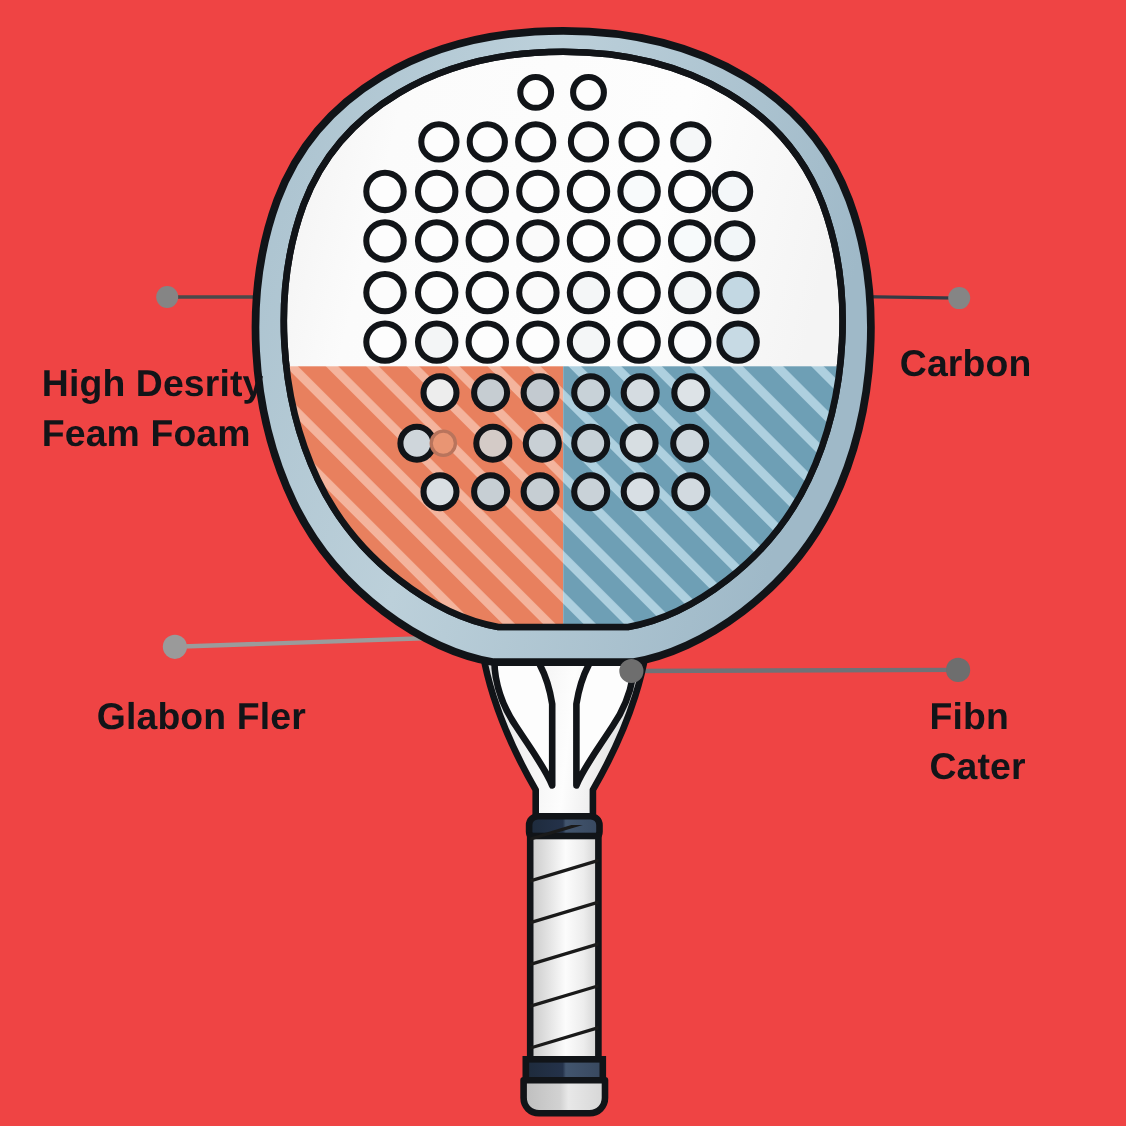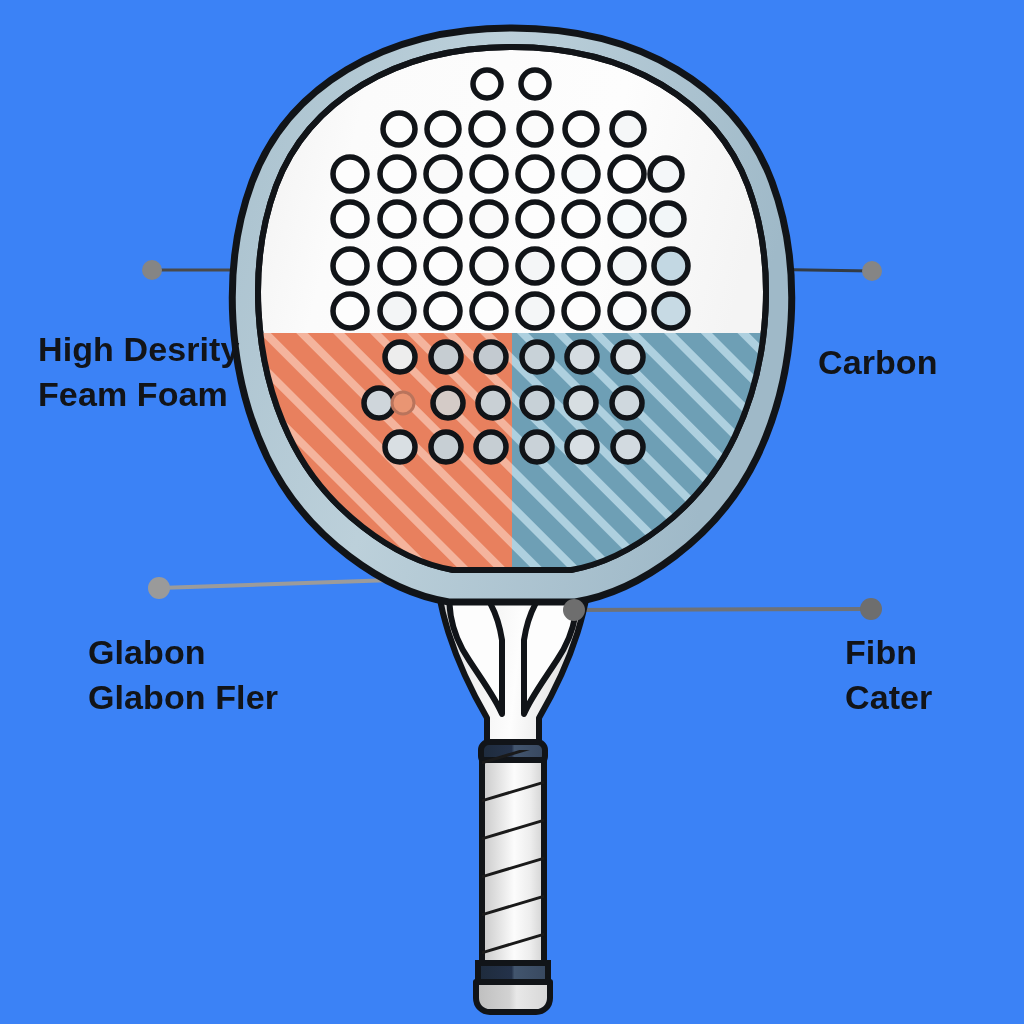--- a/index.html
+++ b/index.html
@@ -9,21 +9,21 @@
     background: #ffffff;
   }
   body {
     font-family: "Liberation Sans", sans-serif;
     -webkit-font-smoothing: antialiased;
   }
   #stage {
     position: relative;
     width: 1024px;
     height: 1024px;
-    background: #3b82f6;
+    background: #ef4444;
     overflow: hidden;
   }
   #diagram-svg {
     position: absolute;
     left: 0;
     top: 0;
     width: 1024px;
     height: 1024px;
     display: block;
   }
@@ -41,21 +41,21 @@
   .callout-label .ln {
     display: block;
   }
   #label-top-left {
     left: 38px;
     top: 327px;
     text-align: left;
   }
   #label-top-right {
     left: 818px;
-    top: 340px;
+    top: 309px;
     text-align: left;
   }
   #label-bottom-left {
     left: 88px;
     top: 630px;
     text-align: left;
   }
   #label-bottom-right {
     left: 845px;
     top: 630px;
@@ -312,21 +312,20 @@
   <div class="callout-label" id="label-top-left">
     <span class="ln">High Desrity</span>
     <span class="ln">Feam Foam</span>
   </div>
 
   <div class="callout-label" id="label-top-right">
     <span class="ln">Carbon</span>
   </div>
 
   <div class="callout-label" id="label-bottom-left">
-    <span class="ln">Glabon</span>
     <span class="ln">Glabon Fler</span>
   </div>
 
   <div class="callout-label" id="label-bottom-right">
     <span class="ln">Fibn</span>
     <span class="ln">Cater</span>
   </div>
 
 </div>
 

